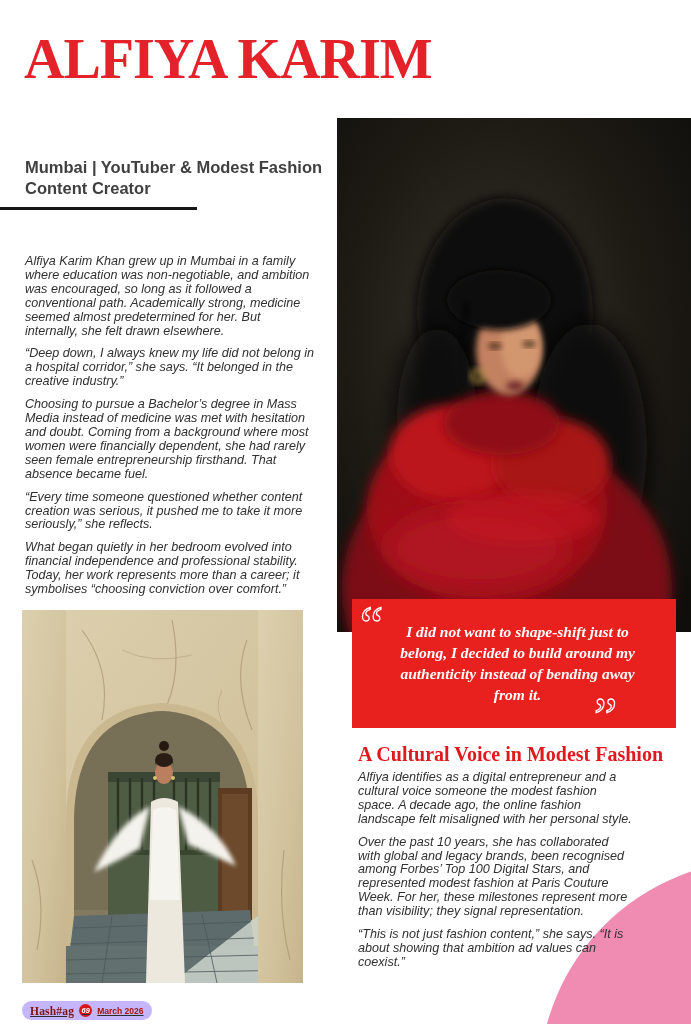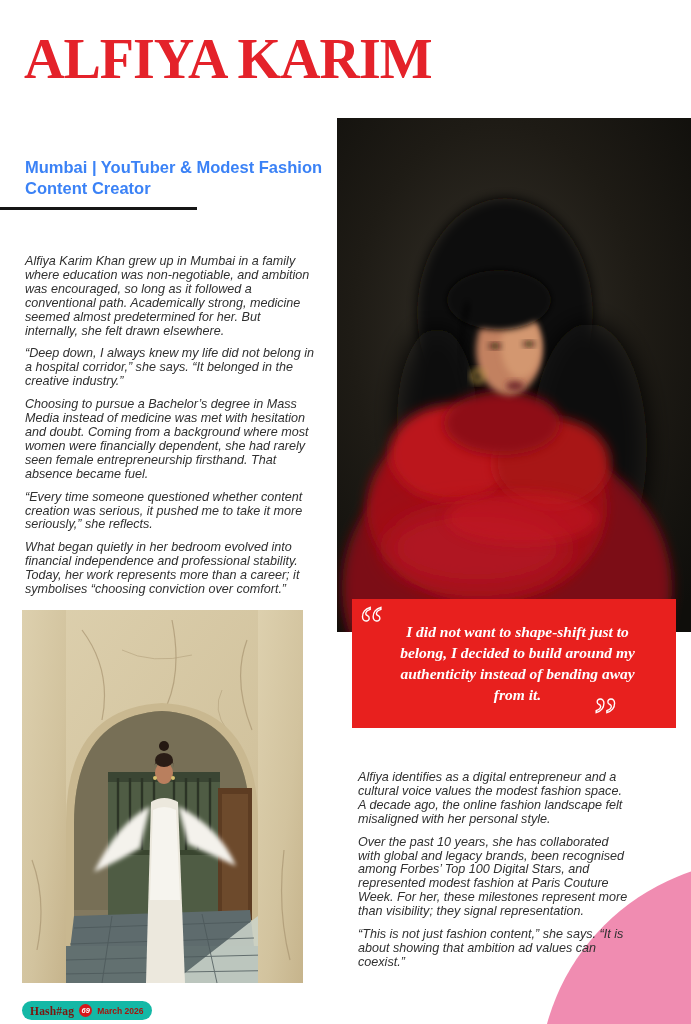--- a/index.html
+++ b/index.html
@@ -12,21 +12,21 @@
   
   .title {
     position:absolute; left:24px; top:34px; width:560px;
     font-family:"Liberation Serif", serif; font-weight:700;
     font-size:56px; line-height:50px; letter-spacing:-1px;
     color:#e4222a; z-index:2;
   }
   .title span { display:block; }
   .subtitle {
     position:absolute; left:25px; top:157px; width:310px;
-    font-size:16.5px; line-height:21px; font-weight:700; color:#3b82f6; z-index:2;
+    font-size:16.5px; line-height:21px; font-weight:700; color:#404040; z-index:2;
   }
   .rule {
     position:absolute; left:0; top:207px; width:197px; height:3px;
     background:#161616; z-index:2;
   }
   
   .sec-heading {
     position:absolute; font-family:"Liberation Serif", serif; font-weight:700;
     font-size:20px; color:#e0191f; z-index:2; white-space:nowrap;
   }
@@ -56,22 +56,22 @@
   #q-open  { left:8px; top:4px; }
   #q-close { right:42px; bottom:0px; }
   
   .pink-circle {
     position:absolute; left:539px; top:860px; width:446px; height:446px;
     border-radius:50%; background:#f08cb1; z-index:1;
   }
   
   .logo-pill {
     position:absolute; left:22px; top:1001px; height:19px; z-index:4;
-    background:#14b8a6; border-radius:10px; padding:0 8px;
-    display:inline-flex; align-items:center; gap:5px;
+    background:#c4b5fd; border-radius:10px; padding:0 8px;
+    display:inline-flex; align-items:center; gap:5px;text-decoration:underline;
   }
   .logo-name {
     font-family:"Liberation Serif", serif; font-weight:700;
     font-size:11.5px; color:#7c150d; letter-spacing:0.2px;
   }
   .logo-badge {
     width:13px; height:13px; border-radius:50%; background:#d8161a;
     color:#ffffff; font-style:italic; font-weight:700; font-size:7.5px;
     display:flex; align-items:center; justify-content:center;
   }
@@ -150,22 +150,23 @@
         </svg>
     </span>
     <div class="qtext">I did not want to shape-shift just to belong, I decided to build around my authenticity instead of bending away from it.</div>
     <span class="qmark" id="q-close">
       <svg width="40" height="34">
           <text x="0" y="40" font-family="Liberation Serif, serif" font-size="52" fill="none" stroke="#ffffff" stroke-width="1.3">”</text>
         </svg>
     </span>
   </div>
 
+  <h2 class="sec-heading" id="h-right">A Cultural Voice in Modest Fashion</h2>
   <div class="body-copy" id="copy-right">
-    <p>Alfiya identifies as a digital entrepreneur and a cultural voice values the modest fashion space. A decade ago, the online fashion landscape felt misaligned with her personal style.</p>
+    <p>Alfiya identifies as a digital entrepreneur and a cultural voice someone the modest fashion space. A decade ago, the online fashion landscape felt misaligned with her personal style.</p>
     <p>Over the past 10 years, she has collaborated with global and legacy brands, been recognised among Forbes’ Top 100 Digital Stars, and represented modest fashion at Paris Couture Week. For her, these milestones represent more than visibility; they signal representation.</p>
     <p>“This is not just fashion content,” she says. “It is about showing that ambition ad values can coexist.”</p>
   </div>
 
   <figure class="photo" id="arch-photo">
     <svg viewBox="0 0 281 373" preserveAspectRatio="none" aria-hidden="true">
       <defs>
         <linearGradient id="wall" x1="0" y1="0" x2="1" y2="1">
           <stop offset="0%" stop-color="#ddd0ae"></stop>
           <stop offset="60%" stop-color="#d2c39e"></stop>

